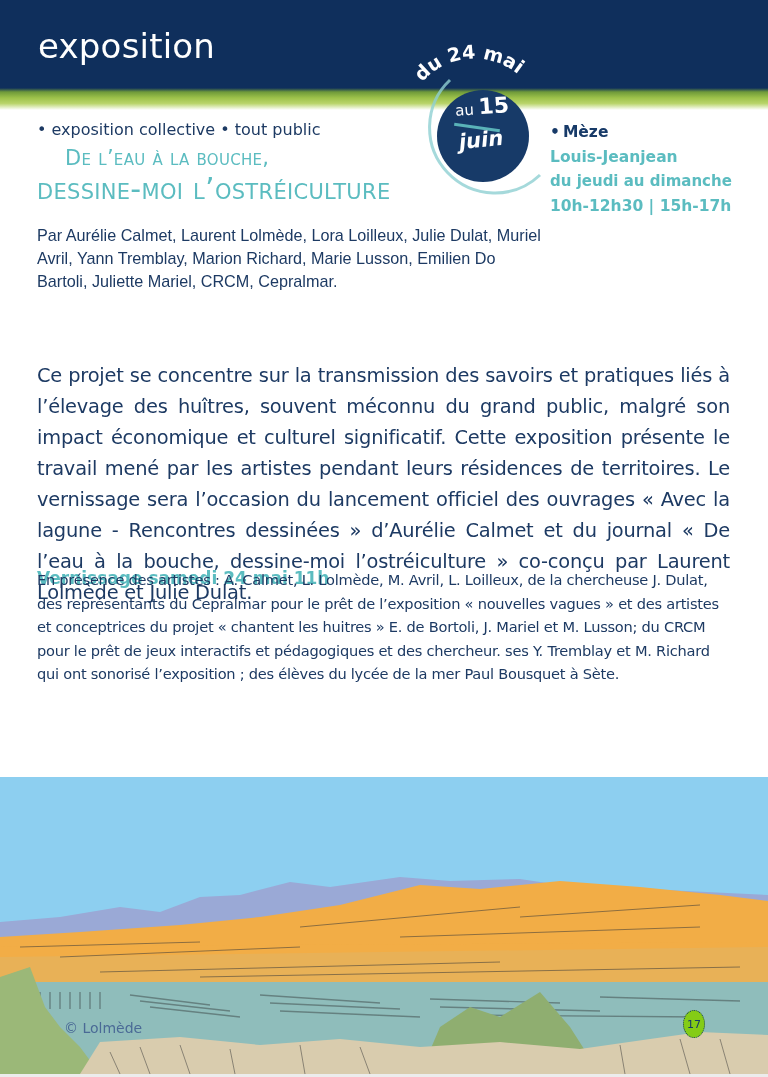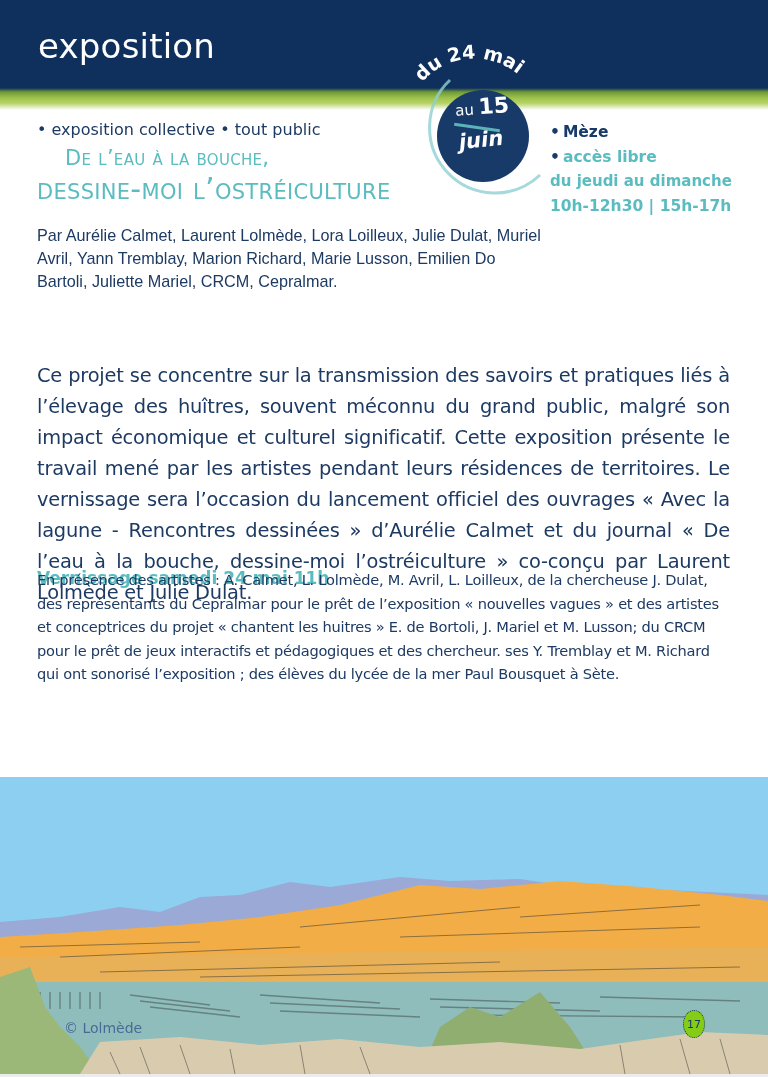--- a/index.html
+++ b/index.html
@@ -120,21 +120,21 @@
 
 <div class="tags">• exposition collective • tout public</div>
 <h2 class="title">
   <span class="l1">De l’eau à la bouche,</span>
   <span class="l2">dessine-moi l’ostréiculture</span>
 </h2>
 <p class="artists">Par Aurélie Calmet, Laurent Lolmède, Lora Loilleux, Julie Dulat, Muriel Avril, Yann Tremblay, Marion Richard, Marie Lusson, Emilien Do Bartoli, Juliette Mariel, CRCM, Cepralmar.</p>
 
 <div class="info">
   <div><span class="bullet">•</span><span class="city">Mèze</span></div>
-  <div><span class="bullet">•</span><span>accès libre</span></div>
+  <div>Louis-Jeanjean</div>
   <div class="small">du jeudi au dimanche</div>
   <div>10h-12h30 | 15h-17h</div>
 </div>
 
 <p class="description">Ce projet se concentre sur la transmission des savoirs et pratiques liés à l’élevage des huîtres, souvent méconnu du grand public, malgré son impact économique et culturel significatif. Cette exposition présente le travail mené par les artistes pendant leurs résidences de territoires. Le vernissage sera l’occasion du lancement officiel des ouvrages « Avec la lagune - Rencontres dessinées » d’Aurélie Calmet et du journal « De l’eau à la bouche, dessine-moi l’ostréiculture » co-conçu par Laurent Lolmède et Julie Dulat.</p>
 
 <h3 class="vernissage">Vernissage samedi 24 mai 11h</h3>
 <p class="presence">En présence des artistes : A. Calmet, L. Lolmède, M. Avril, L. Loilleux, de la chercheuse J. Dulat, des représentants du Cepralmar pour le prêt de l’exposition « nouvelles vagues » et des artistes et conceptrices du projet « chantent les huitres » E. de Bortoli, J. Mariel et M. Lusson; du CRCM pour le prêt de jeux interactifs et pédagogiques et des chercheur. ses Y. Tremblay et M. Richard qui ont sonorisé l’exposition ; des élèves du lycée de la mer Paul Bousquet à Sète.</p>
 
 <div class="illustration">

